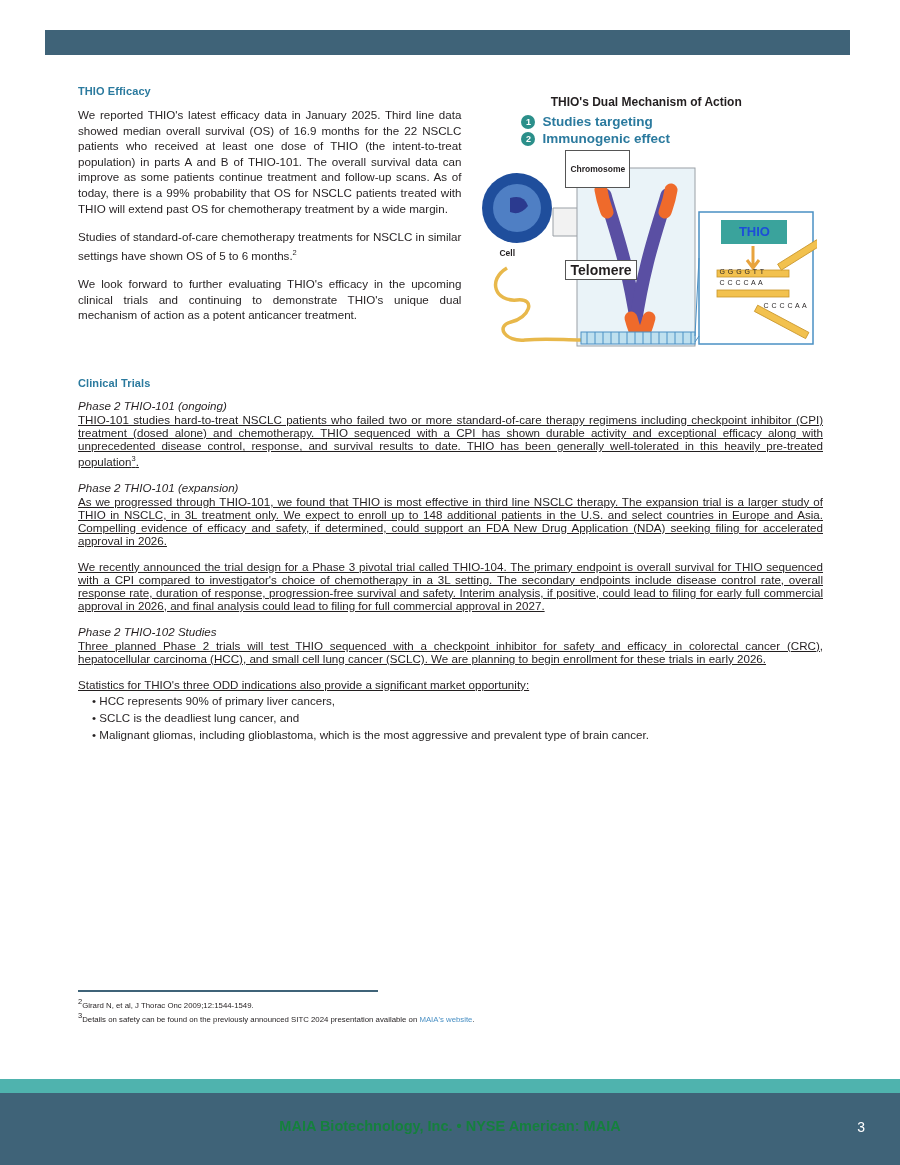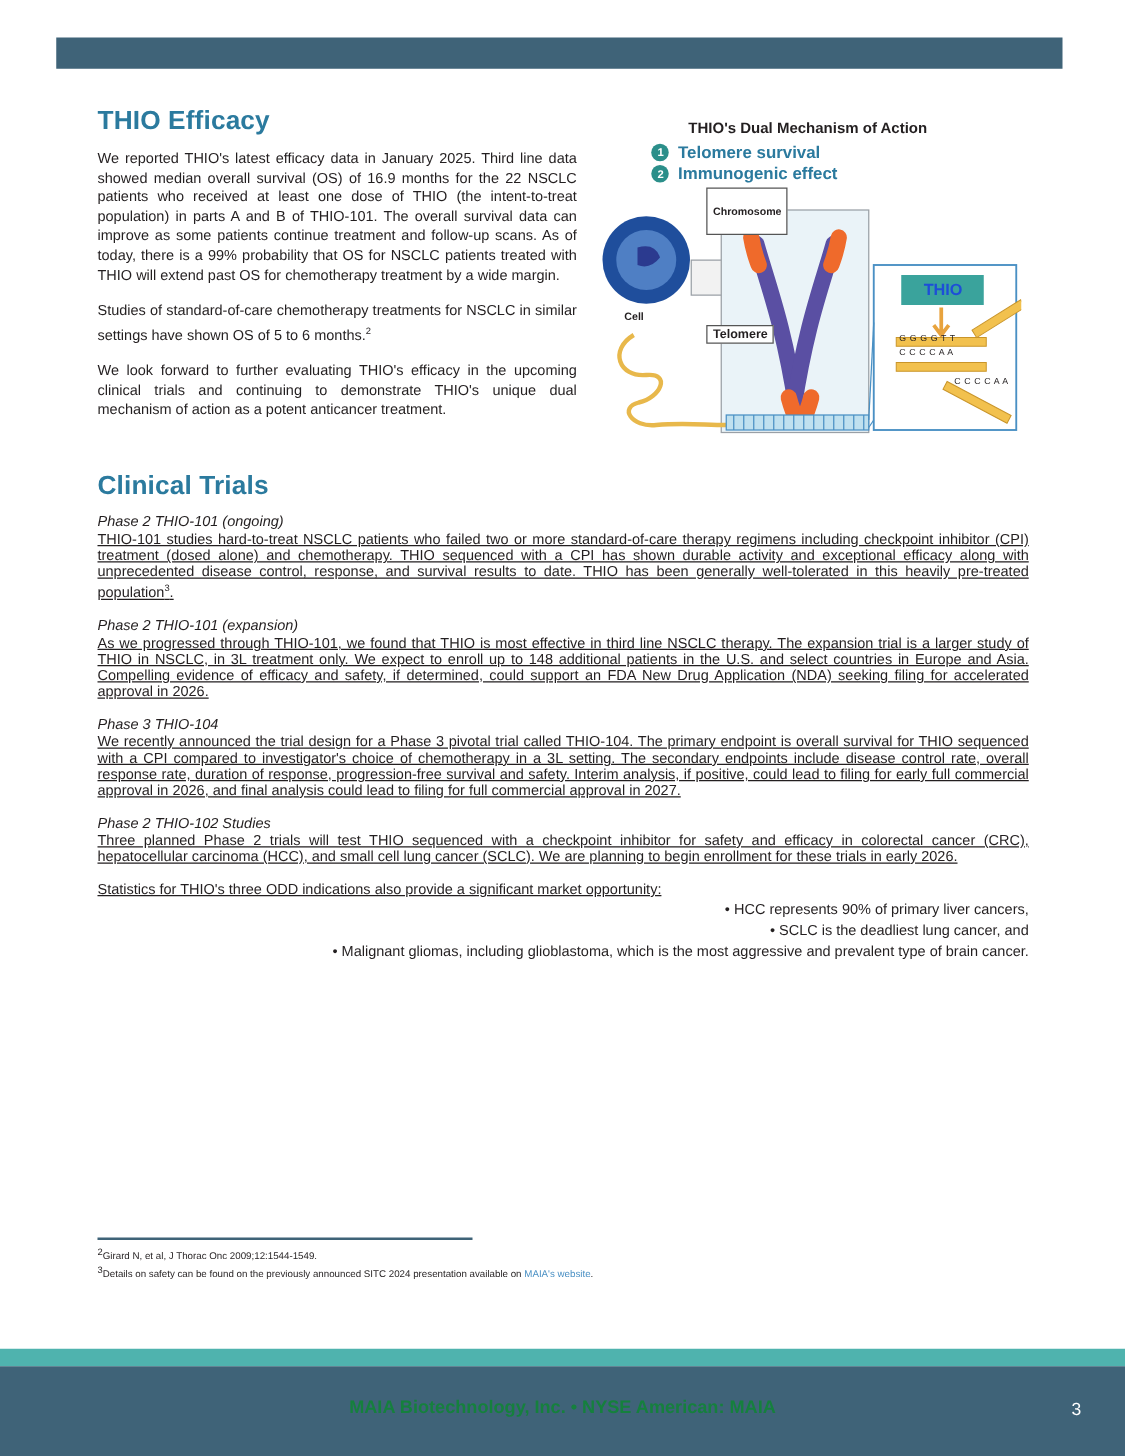--- a/index.html
+++ b/index.html
@@ -18,21 +18,21 @@
   }
   .header-bar {
     position:absolute; left:45px; top:30px; width:805px; height:25px;
     background:#3f6378;
   }
   .content {
     position:absolute; left:78px; top:85px; width:745px;
   }
   h2.section {
     color:#2b7a9e;
-    font-size:21px;
+    font-size:11px;
     font-weight:bold;
     margin:0 0 10px 0;
     letter-spacing:0.1px;
   }
   .col-left {
     width:385px;
   }
   p.body {
     font-size:11.6px;
     line-height:15.6px;
@@ -80,21 +80,20 @@
     font-size:11.6px;
     line-height:13px;
     text-align:justify;
     margin:0 0 13px 0;
     text-decoration:underline;
   }
   .bullets {
     margin:2px 0 0 14px;
     font-size:11.6px;
     line-height:16px;
-    text-align:right;
   }
   .bullets div { margin-bottom:1px; }
   .footnotes {
     position:absolute; left:78px; top:990px; width:745px;
   }
   .fn-rule {
     width:300px; height:1.5px; background:#3f6378; margin-bottom:4px;
   }
   .fn {
     font-size:7.8px; line-height:11px; color:#231f20;
@@ -134,21 +133,21 @@
         <p class="body">We reported THIO's latest efficacy data in January 2025. Third line data showed median overall survival (OS) of 16.9 months for the 22 NSCLC patients who received at least one dose of THIO (the intent-to-treat population) in parts A and B of THIO-101. The overall survival data can improve as some patients continue treatment and follow-up scans. As of today, there is a 99% probability that OS for NSCLC patients treated with THIO will extend past OS for chemotherapy treatment by a wide margin.</p>
         <p class="body"><span>Studies of standard-of-care chemotherapy treatments for NSCLC in similar settings have shown OS of 5 to 6 months.</span><sup>2</sup></p>
         <p class="body">We look forward to further evaluating THIO's efficacy in the upcoming clinical trials and continuing to demonstrate THIO's unique dual mechanism of action as a potent anticancer treatment.</p>
       </div>
 
       <div class="fig">
         <div class="fig-title">THIO's Dual Mechanism of Action</div>
         <div class="fig-legend">
           <div class="legend-row">
             <span class="badge">1</span>
-            <span>Telomere survival</span>
+            <span>Studies targeting</span>
           </div>
           <div class="legend-row">
             <span class="badge">2</span>
             <span>Immunogenic effect</span>
           </div>
         </div>
 
         <div class="diagram">
           <svg width="340" height="215" viewBox="0 0 340 215">
 
@@ -197,21 +196,21 @@
             <g transform="rotate(28 300 170)">
               <rect x="276" y="166" width="58" height="7" fill="#f2c14e" stroke="#c9952a" stroke-width="0.8"></rect>
             </g>
             <g transform="rotate(-32 318 108)">
               <rect x="300" y="104" width="46" height="7" fill="#f2c14e" stroke="#c9952a" stroke-width="0.8"></rect>
             </g>
           </svg>
 
           <div style="position:absolute; left:88px; top:0px; background:#fff; border:1px solid #555; font-size:8.5px; font-weight:bold; padding:13px 4px;">Chromosome</div>
           <div style="position:absolute; left:22px; top:98px; font-size:8.5px; font-weight:bold;">Cell</div>
-          <div style="position:absolute; left:88px; top:110px; background:#fff; border:1px solid #555; font-size:10px; font-weight:bold; padding:1px 4px;">Telomere</div>
+          <div style="position:absolute; left:88px; top:110px; background:#fff; border:1px solid #555; font-size:14px; font-weight:bold; padding:1px 4px;">Telomere</div>
           <div style="position:absolute; left:252px; top:74px; width:50px; text-align:center; color:#1d4ed8; font-size:13px; font-weight:bold;">THIO</div>
           <div style="position:absolute; left:242px; top:118px; font-size:7px; letter-spacing:0.5px;">G G G G T T</div>
           <div style="position:absolute; left:242px; top:129px; font-size:7px; letter-spacing:0.5px;">C C C C A A</div>
           <div style="position:absolute; left:286px; top:152px; font-size:7px; letter-spacing:0.5px;">C C C C A A</div>
         </div>
       </div>
     </div>
 
     <h2 class="section trials">Clinical Trials</h2>
 
@@ -219,21 +218,20 @@
       <div class="subhead">Phase 2 THIO-101 (ongoing)</div>
       <p class="full"><span>THIO-101 studies hard-to-treat NSCLC patients who failed two or more standard-of-care therapy regimens including checkpoint inhibitor (CPI) treatment (dosed alone) and chemotherapy. THIO sequenced with a CPI has shown durable activity and exceptional efficacy along with unprecedented disease control, response, and survival results to date. THIO has been generally well-tolerated in this heavily pre-treated population</span><sup>3</sup><span>.</span></p>
     </div>
 
     <div>
       <div class="subhead">Phase 2 THIO-101 (expansion)</div>
       <p class="full">As we progressed through THIO-101, we found that THIO is most effective in third line NSCLC therapy. The expansion trial is a larger study of THIO in NSCLC, in 3L treatment only. We expect to enroll up to 148 additional patients in the U.S. and select countries in Europe and Asia. Compelling evidence of efficacy and safety, if determined, could support an FDA New Drug Application (NDA) seeking filing for accelerated approval in 2026.</p>
     </div>
 
     <div>
-      <div class="subhead">Phase 3 THIO-104</div>
       <p class="full">We recently announced the trial design for a Phase 3 pivotal trial called THIO-104. The primary endpoint is overall survival for THIO sequenced with a CPI compared to investigator's choice of chemotherapy in a 3L setting. The secondary endpoints include disease control rate, overall response rate, duration of response, progression-free survival and safety. Interim analysis, if positive, could lead to filing for early full commercial approval in 2026, and final analysis could lead to filing for full commercial approval in 2027.</p>
     </div>
 
     <div>
       <div class="subhead">Phase 2 THIO-102 Studies</div>
       <p class="full">Three planned Phase 2 trials will test THIO sequenced with a checkpoint inhibitor for safety and efficacy in colorectal cancer (CRC), hepatocellular carcinoma (HCC), and small cell lung cancer (SCLC). We are planning to begin enrollment for these trials in early 2026.</p>
     </div>
 
     <p class="full" style="margin-bottom:2px; text-align:left;">Statistics for THIO's three ODD indications also provide a significant market opportunity:</p>
     <div class="bullets">

